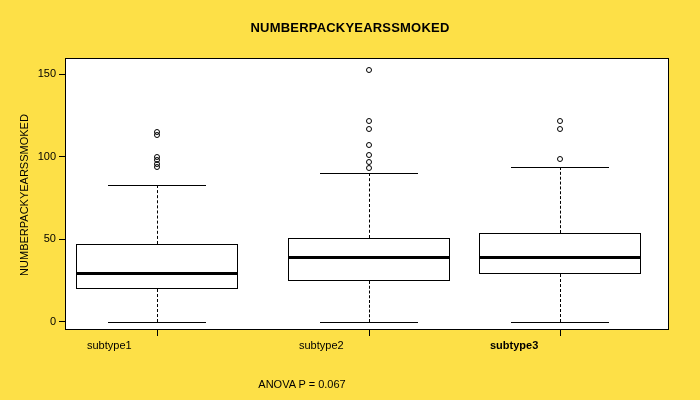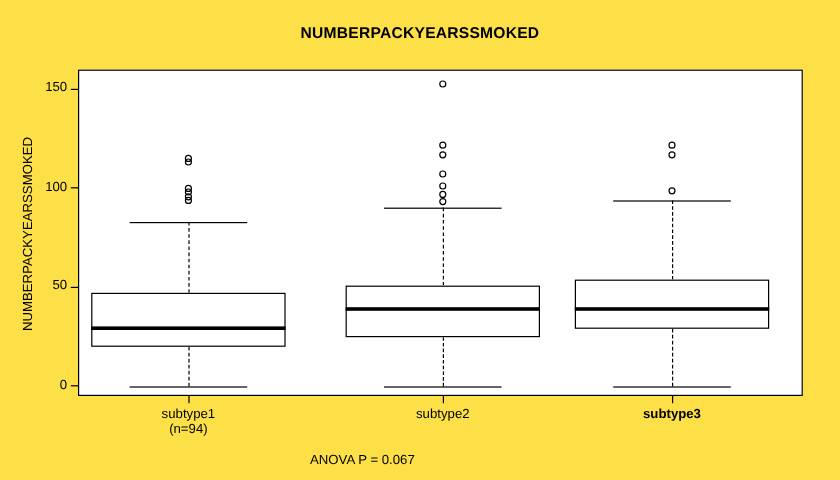--- a/index.html
+++ b/index.html
@@ -70,21 +70,21 @@
   .x-tick-mark {
     position: absolute;
     height: 6px;
     width: 0;
     border-left: 1px solid #000000;
     top: 330px;
   }
   .x-tick-label {
     position: absolute;
     top: 339px;
-    text-align: center;
+    text-align: left;
     font-size: 11px;
     line-height: 13px;
     white-space: nowrap;
   }
   .x-tick-label .count {
     display: block;
   }
   #anova-label {
     position: absolute;
     left: 0;
@@ -146,21 +146,21 @@
       <div class="y-tick-label" style="top: 315.758px;">0</div>
       <div class="y-tick-mark" style="top: 238.833px;"></div>
       <div class="y-tick-label" style="top: 233.333px;">50</div>
       <div class="y-tick-mark" style="top: 156.409px;"></div>
       <div class="y-tick-label" style="top: 150.909px;">100</div>
       <div class="y-tick-mark" style="top: 73.9848px;"></div>
       <div class="y-tick-label" style="top: 68.4848px;">150</div>
     </div>
   <div id="x-axis">
       <div class="x-tick-mark" style="left: 157px;"></div>
-      <div class="x-tick-label" style="left: 87px; width: 140px;"><span>subtype1</span><span class="count">(n=94)</span></div>
+      <div class="x-tick-label" style="left: 87px; width: 140px;"><span>subtype1</span></div>
       <div class="x-tick-mark" style="left: 369px;"></div>
       <div class="x-tick-label" style="left: 299px; width: 140px;"><span>subtype2</span></div>
       <div class="x-tick-mark" style="left: 560px;"></div>
       <div class="x-tick-label" style="left: 490px; width: 140px; font-weight: bold;"><span>subtype3</span></div>
     </div>
   <div id="boxes-layer">
       <div class="box-group">
         <div class="whisker-line" style="left: 157px; top: 184.933px; height: 59.3455px;"></div>
         <div class="whisker-line" style="left: 157px; top: 288.788px; height: 32.9697px;"></div>
         <div class="cap-line" style="left: 108.4px; width: 97.2px; top: 184.933px;"></div>

